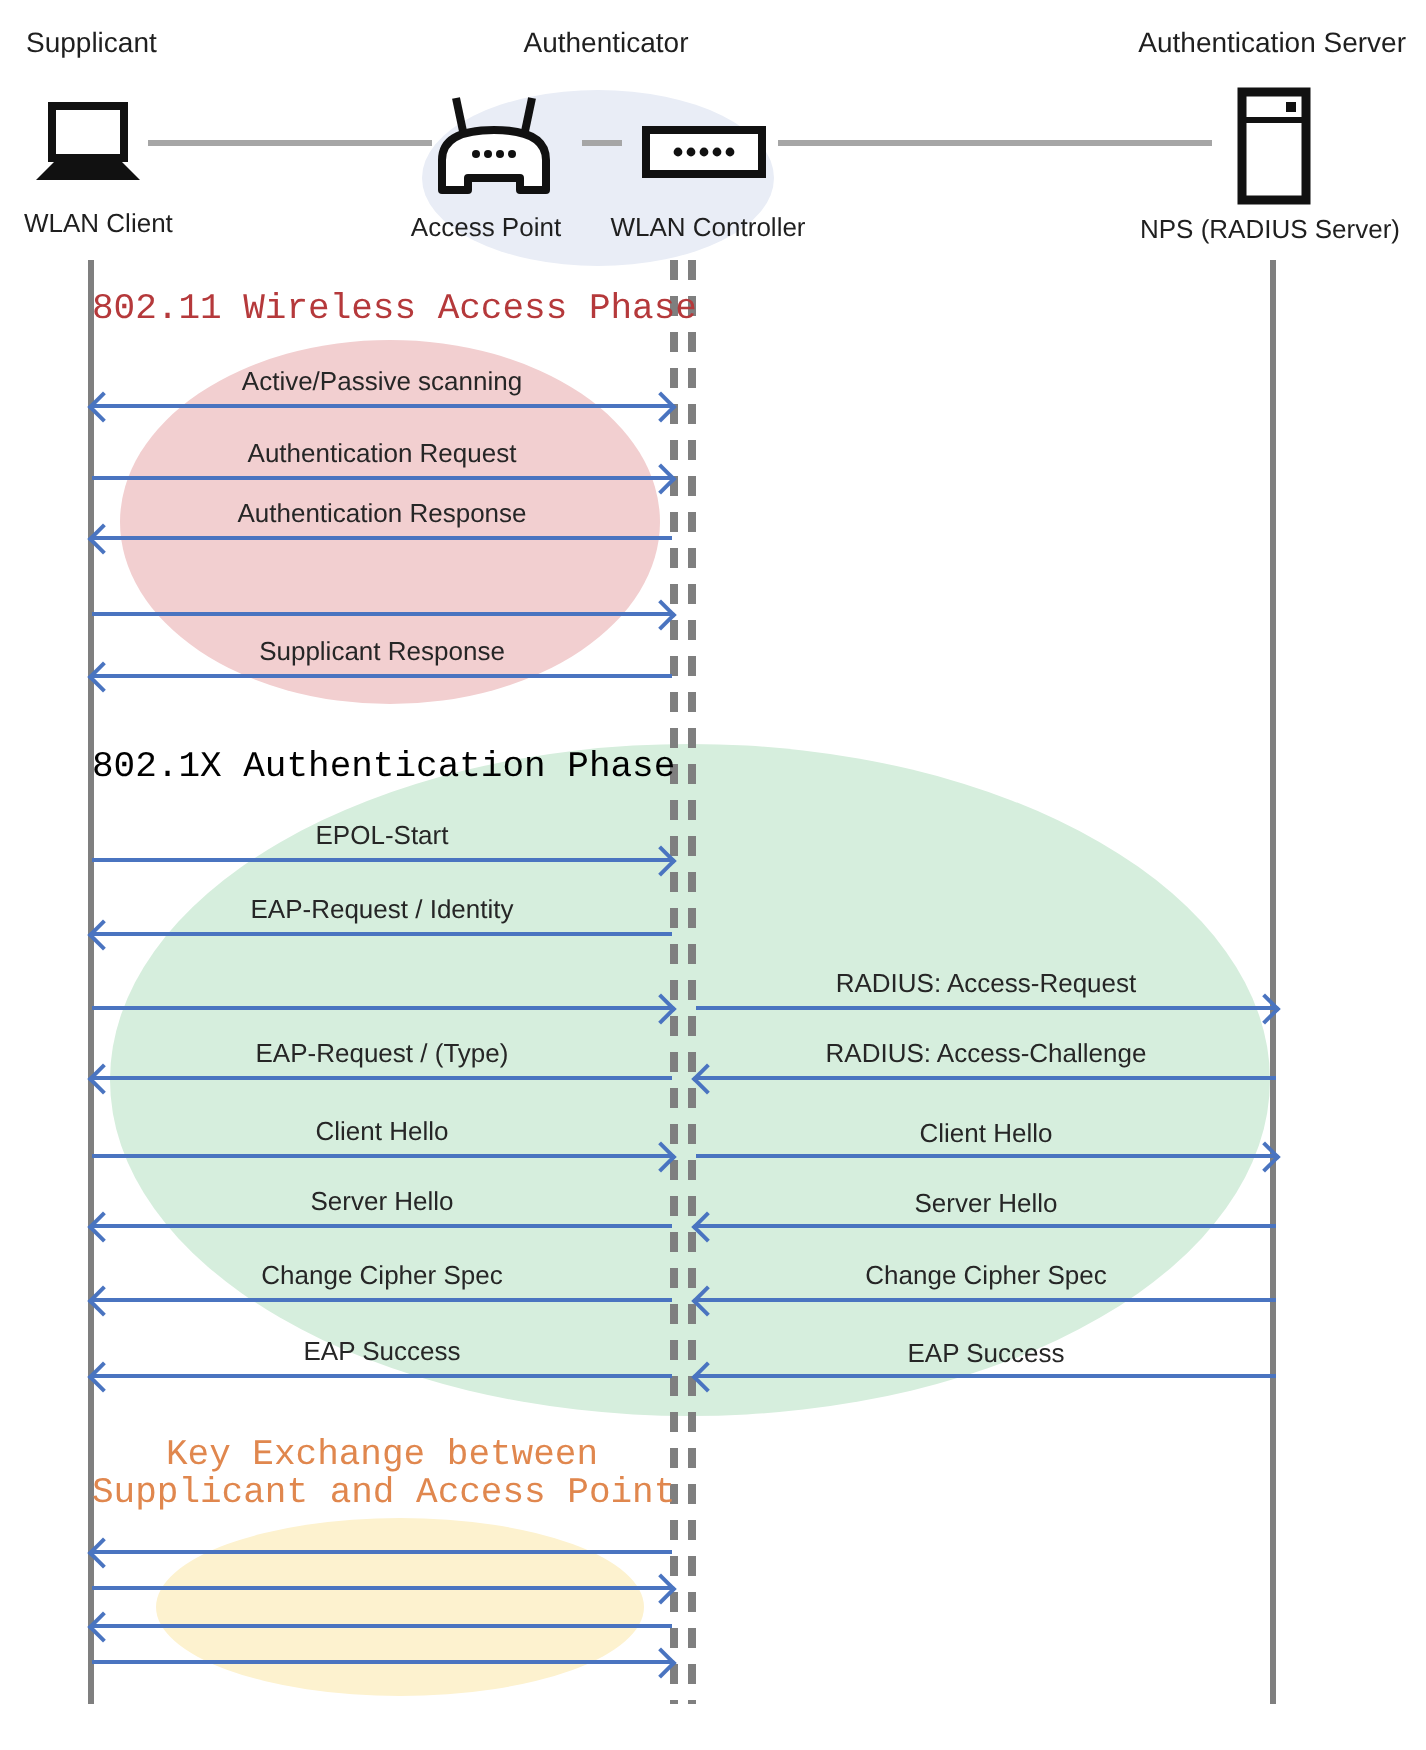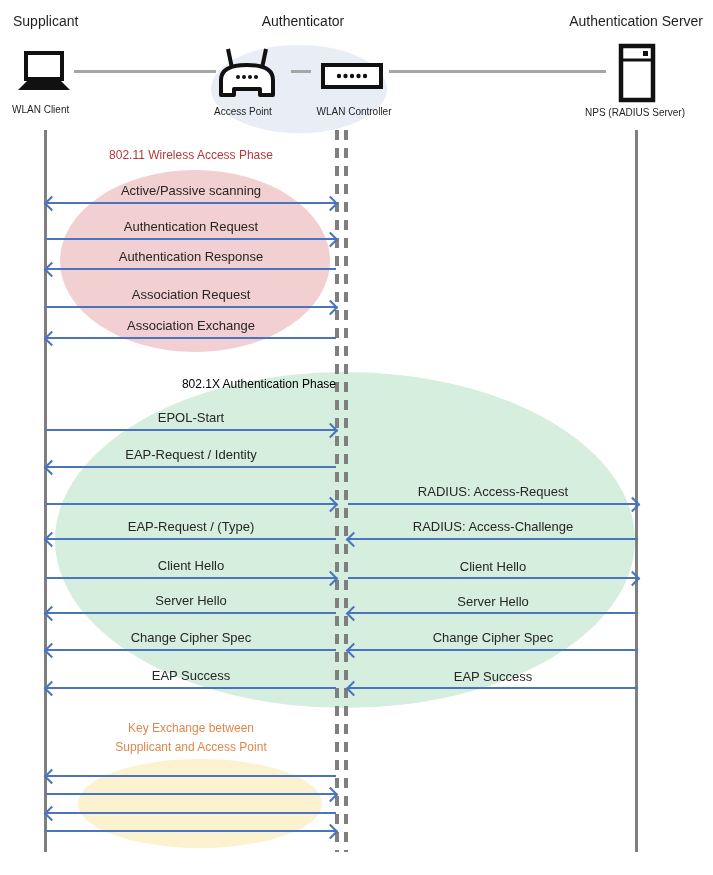--- a/index.html
+++ b/index.html
@@ -1,21 +1,21 @@
 <!DOCTYPE html>
 <html><head>
 <meta charset="utf-8">
 <style>
   * { margin:0; padding:0; box-sizing:border-box; }
   body { background:#ffffff; font-family:"Liberation Sans", sans-serif; }
   #canvas { position:relative; width:713px; height:852px; background:#ffffff; overflow:hidden; }
 
   
   .role { position:absolute; font-size:14px; color:#1f1f1f; white-space:nowrap; }
-  .node-label { position:absolute; font-size:10px; color:#1f1f1f; white-space:nowrap; z-index:4; }
+  .node-label { position:absolute; font-size:13px; color:#1f1f1f; white-space:nowrap; z-index:4; }
   .centered { transform:translateX(-50%); }
   .right-aligned { transform:translateX(-100%);text-align:center; }
 
   
   .hline { position:absolute; height:3px; background:#a6a6a6; top:70px; z-index:1; }
 
   
   .ellipse { position:absolute; border-radius:50%; z-index:0; }
 
   
@@ -30,21 +30,21 @@
   .arrow { position:absolute; height:12px; z-index:3; }
   .arrow .ln { position:absolute; display:block; left:0; right:0; top:5px; height:2px; background:#4a74c0; }
   .arrow .head { position:absolute; display:block; width:11px; height:11px; top:0.5px; }
   .arrow .head.r { right:0; border-top:2.5px solid #4a74c0; border-right:2.5px solid #4a74c0; transform:rotate(45deg); }
   .arrow .head.l { left:0; border-bottom:2.5px solid #4a74c0; border-left:2.5px solid #4a74c0; transform:rotate(45deg); }
 
   
   .mlabel { position:absolute; text-align:center; font-size:13px; color:#262626; white-space:nowrap; z-index:3; }
 
   
-  .ptitle { position:absolute; text-align:center; font-size:12px; white-space:nowrap; z-index:3; line-height:19px; }
+  .ptitle { position:absolute; text-align:center; font-size:18px; white-space:nowrap; z-index:3; line-height:19px;font-family:Liberation Mono, monospace; }
   .ptitle.p1 { color:#b5393b; }
   .ptitle.p2 { color:#000000;text-align:right; }
   .ptitle.p3 { color:#e0874e; }
 
   .icon { position:absolute; z-index:3; }
 </style>
 </head>
 <body>
 
 <div id="canvas">
@@ -121,27 +121,26 @@
       <i class="ln"></i>
       <i class="head r"></i>
     </div>
 
   <div class="mlabel colL" style="top:249px">Authentication Response</div>
   <div class="arrow colL" style="top:263px">
       <i class="ln"></i>
       <i class="head l"></i>
     </div>
 
-  <div class="mlabel colL" style="top:287px">Association Request</div>
   <div class="arrow colL" style="top:301px">
       <i class="ln"></i>
       <i class="head r"></i>
     </div>
 
-  <div class="mlabel colL" style="top:318px">Association Exchange</div>
+  <div class="mlabel colL" style="top:318px">Supplicant Response</div>
   <div class="arrow colL" style="top:332px">
       <i class="ln"></i>
       <i class="head l"></i>
     </div>
 
   <div class="ptitle p2 colL" style="top:375px">802.1X Authentication Phase</div>
 
   <div class="mlabel colL" style="top:410px">EPOL-Start</div>
   <div class="arrow colL" style="top:424px">
       <i class="ln"></i>

